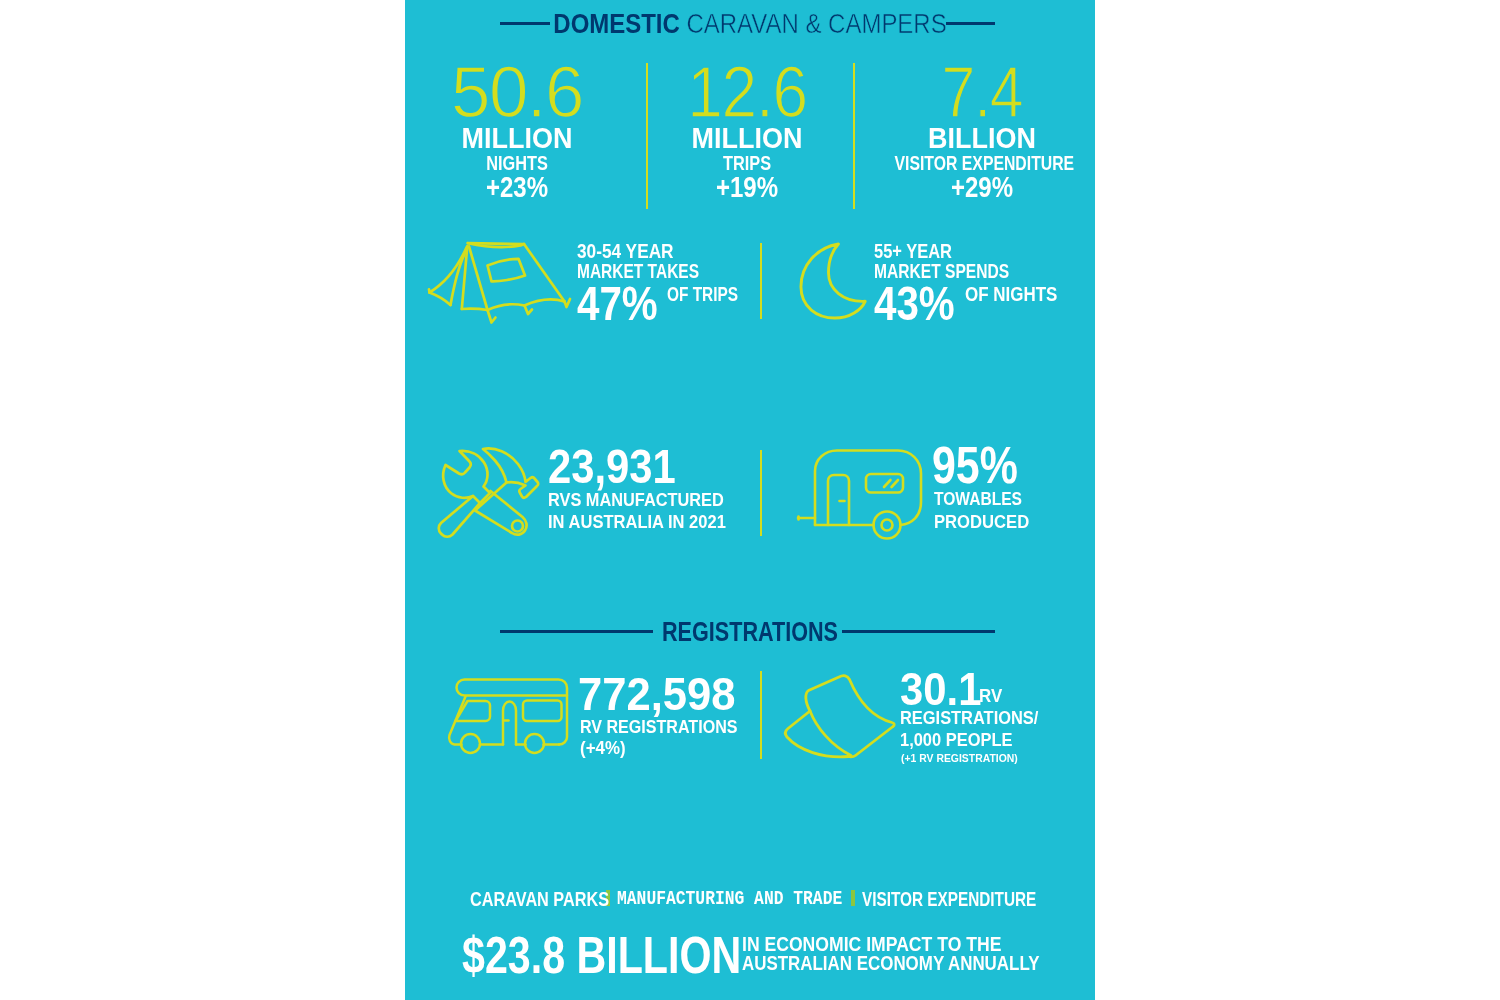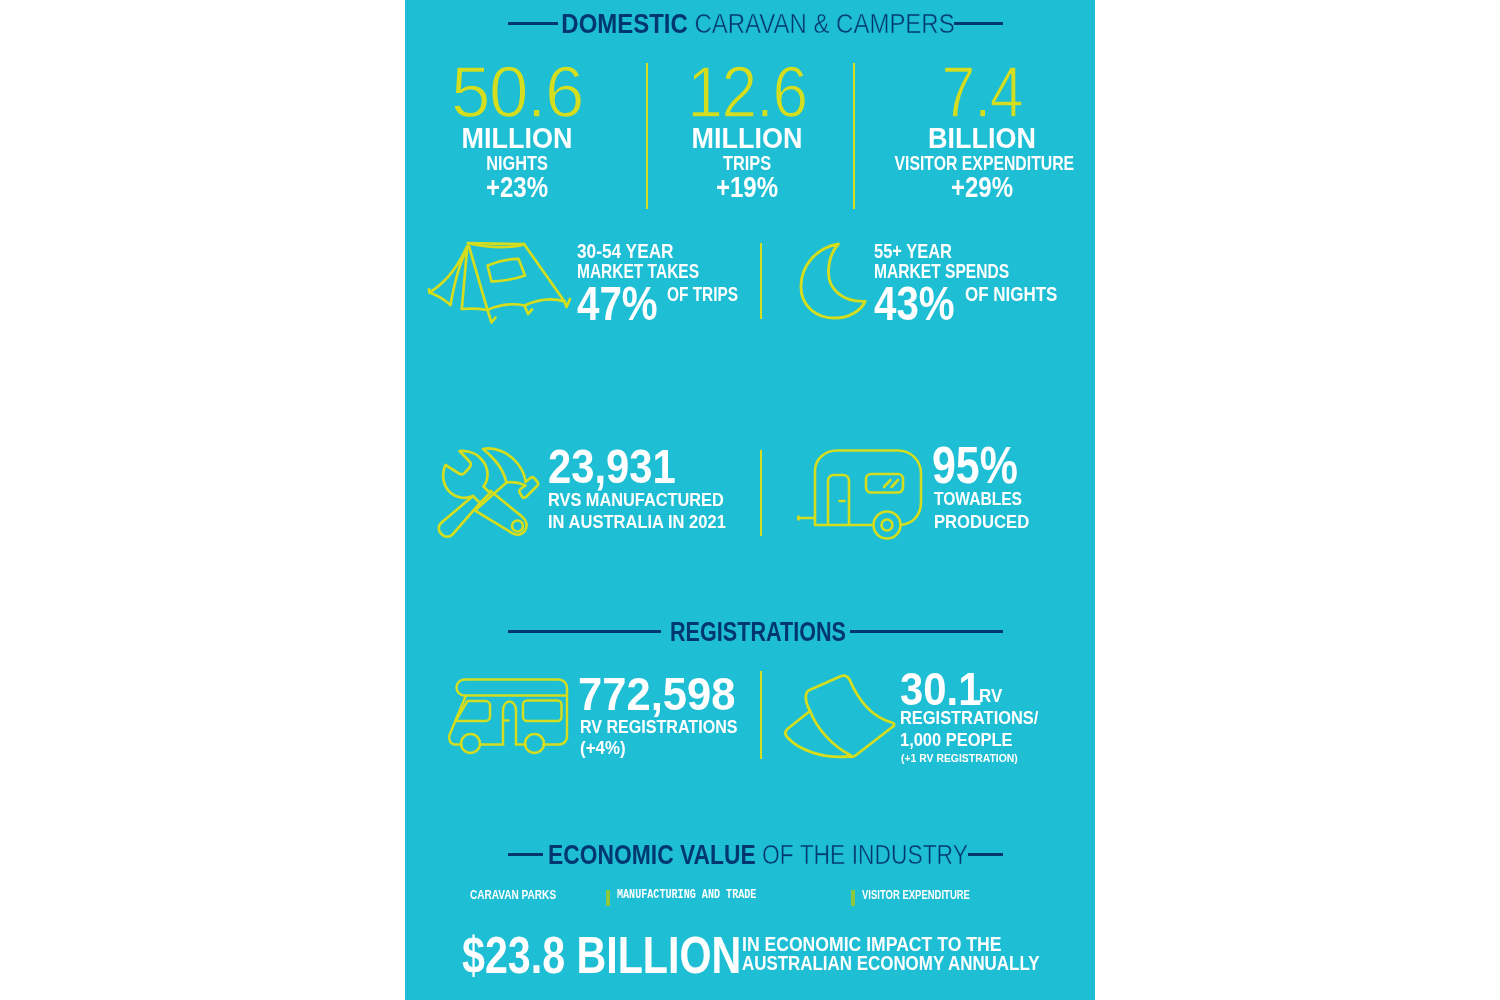--- a/index.html
+++ b/index.html
@@ -3,21 +3,21 @@
 <meta charset="utf-8">
 <title>Caravan Industry Infographic</title>
 <style>
   html,body{margin:0;padding:0;}
   body{width:1500px;height:1000px;background:#ffffff;overflow:hidden;
        font-family:"Liberation Sans", sans-serif;
        -webkit-font-smoothing:antialiased;}
   .panel{position:absolute;left:405px;top:0;width:690px;height:1000px;background:#1EBED4;overflow:hidden;}
 
   
-  .sec-head{position:absolute;left:8px;width:690px;height:28px;}
+  .sec-head{position:absolute;left:0;width:690px;height:28px;}
   .sec-head .rule{position:absolute;top:12px;height:3px;background:#00386E;}
   .sec-head .htxt{position:absolute;left:0;right:0;top:0;text-align:center;
                   white-space:nowrap;font-size:27.5px;color:#00386E;line-height:1;
                   font-family:"Liberation Sans", sans-serif;}
   .sec-head .htxt b{font-weight:700;}
   .sec-head .htxt span{font-weight:400;-webkit-text-stroke:0.52px #1EBED4;}
 
   
   .statcol{position:absolute;}
   .statcol>div{position:absolute;left:0;right:0;text-align:center;line-height:1;white-space:nowrap;}
@@ -33,21 +33,21 @@
         transform-origin:left top;}
   .bigpct{position:absolute;color:#fff;font-weight:700;line-height:1;white-space:nowrap;
           font-size:48px;transform:scaleX(0.84);transform-origin:left top;}
   .icon{position:absolute;}
 
   .sec-head.sec1 .htxt{transform:scaleX(0.8716);}
   .sec-head.sec2 .htxt{transform:scaleX(0.8797);}
   .sec-head.sec3 .htxt{transform:scaleX(0.7851);}
   .sec-head.sec4 .htxt{transform:scaleX(0.8301);}
   .catrow{position:absolute;left:-3px;width:690px;top:888px;text-align:center;white-space:nowrap;
-          font-size:13px;font-weight:700;color:#fff;line-height:1;
+          font-size:21px;font-weight:700;color:#fff;line-height:1;
           display:flex;align-items:center;justify-content:center;}
   .catrow .cat{display:block;transform-origin:left top;flex:none;white-space:nowrap;position:absolute;left:0;top:0;}
   .catrow .catwrap{display:block;flex:none;position:relative;height:20px;}
   .catrow .catsep{display:block;width:4px;height:16px;background:#8DC63F;
                   margin:0 7px;flex:none;}
 
   svg{display:block;overflow:visible;}
 </style>
 </head>
 <body>
@@ -239,25 +239,20 @@
       <path d="M113 61.5 L 75.5 90.5 C 73.5 92, 70.5 92, 68 91.5"></path>
     </svg>
   </div>
 
   <div class="ltxt" style="left:495px;top:665px;font-size:47px;transform:scaleX(0.89);">30.1</div>
   <div class="ltxt" style="left:574px;top:686px;font-size:19px;transform:scaleX(0.89);">RV</div>
   <div class="ltxt" style="left:495px;top:708px;font-size:19px;transform:scaleX(0.864);">REGISTRATIONS/</div>
   <div class="ltxt" style="left:495px;top:730px;font-size:19px;transform:scaleX(0.866);">1,000 PEOPLE</div>
   <div class="ltxt" style="left:496px;top:753px;font-size:11.5px;transform:scaleX(0.905);">(+1 RV REGISTRATION)</div>
 
-  <div class="sec-head sec4" style="top:841px;">
-    <span class="rule" style="left:95px;width:35px;"></span>
-    <span class="htxt"><b>ECONOMIC VALUE</b><span> OF THE INDUSTRY</span></span>
-    <span class="rule" style="left:555px;width:35px;"></span>
-  </div>
 
   <div class="catrow">
     <span class="catwrap" style="width: 129.137px;">
         <span class="cat" style="transform:scaleX(0.774)">CARAVAN PARKS</span>
       </span>
     <span class="catsep"></span>
     <span class="catwrap" style="width: 226.702px; font-family: Liberation Mono, monospace;">
         <span class="cat" style="transform:scaleX(0.777)">MANUFACTURING AND TRADE</span>
       </span>
     <span class="catsep"></span>

